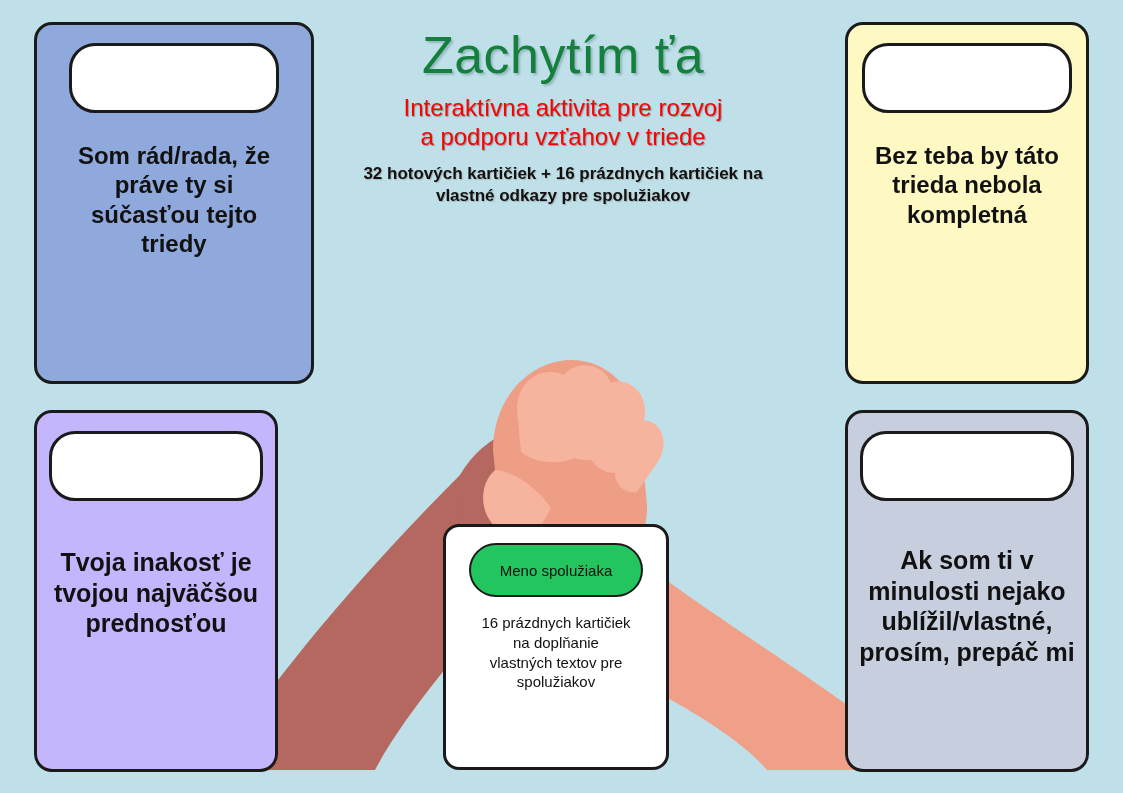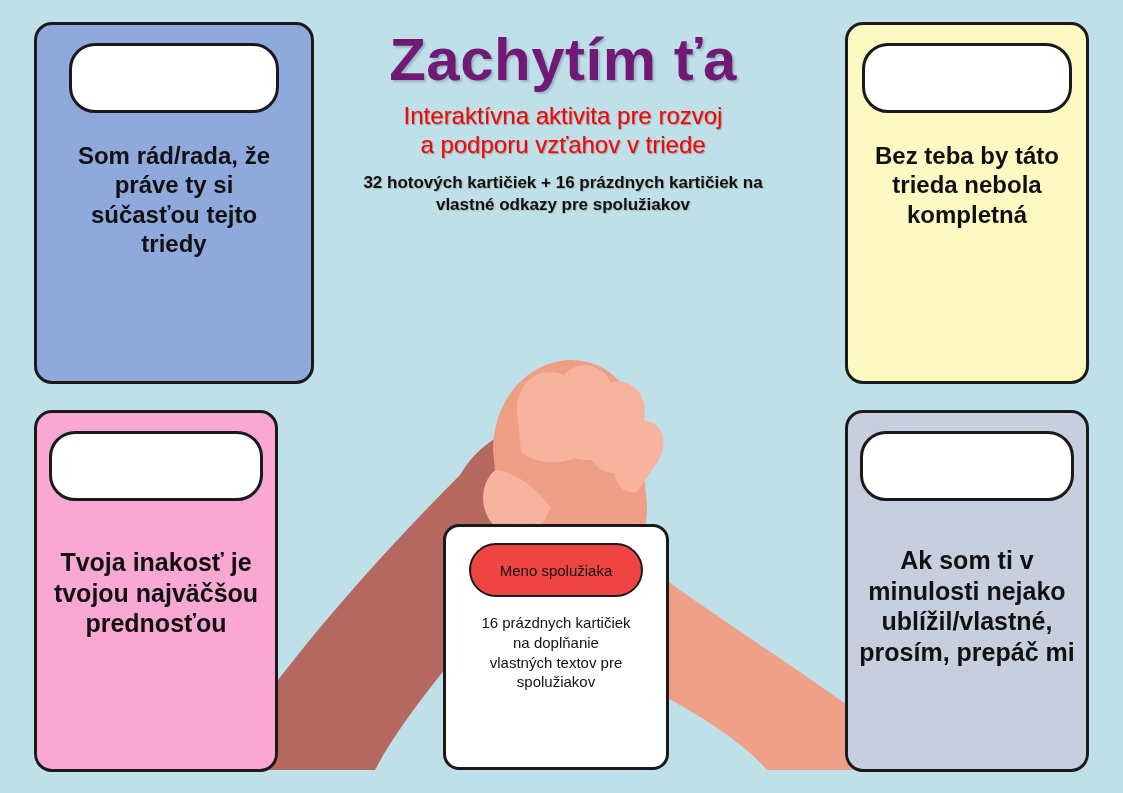--- a/index.html
+++ b/index.html
@@ -25,23 +25,23 @@
   
   .title-block {
     position: absolute;
     left: 283px;
     top: 28px;
     width: 560px;
     text-align: center;
     z-index: 5;
   }
   .main-title {
-    font-size: 60px;
-    font-weight: bold;
-    color: #701a75;
+    font-size: 52px;
+    font-weight: normal;
+    color: #15803d;
     letter-spacing: 0.5px;
     line-height: 1.05;
     text-shadow: 2px 2px 2px rgba(120,150,165,0.55);
   }
   .subtitle {
     margin-top: 10px;
     font-size: 24px;
     font-weight: normal;
     color: #ff0000;
     line-height: 1.22;
@@ -120,21 +120,21 @@
   #card-tr .card-text {
     margin-top: 28px;
     font-size: 24px;
     width: 214px;
   }
 
   
   #card-bl {
     left: 34px; top: 410px;
     width: 244px; height: 362px;
-    background: #f9a8d4;
+    background: #c4b5fd;
   }
   #card-bl .blank-oval {
     width: 214px; height: 70px;
     margin-top: 18px;
   }
   #card-bl .card-text {
     margin-top: 46px;
     font-size: 25px;
     width: 216px;
   }
@@ -158,21 +158,21 @@
   
   #card-center {
     left: 443px; top: 524px;
     width: 226px; height: 246px;
     background: #ffffff;
     border-radius: 16px;
     z-index: 6;
   }
   #card-center .name-oval {
     width: 174px; height: 54px;
-    background: #ef4444;
+    background: #22c55e;
     border: 2px solid #1a1a1a;
     border-radius: 27px;
     margin-top: 16px;
     display: flex;
     align-items: center;
     justify-content: center;
     box-sizing: border-box;
   }
   #card-center .name-oval span {
     font-size: 15px;

